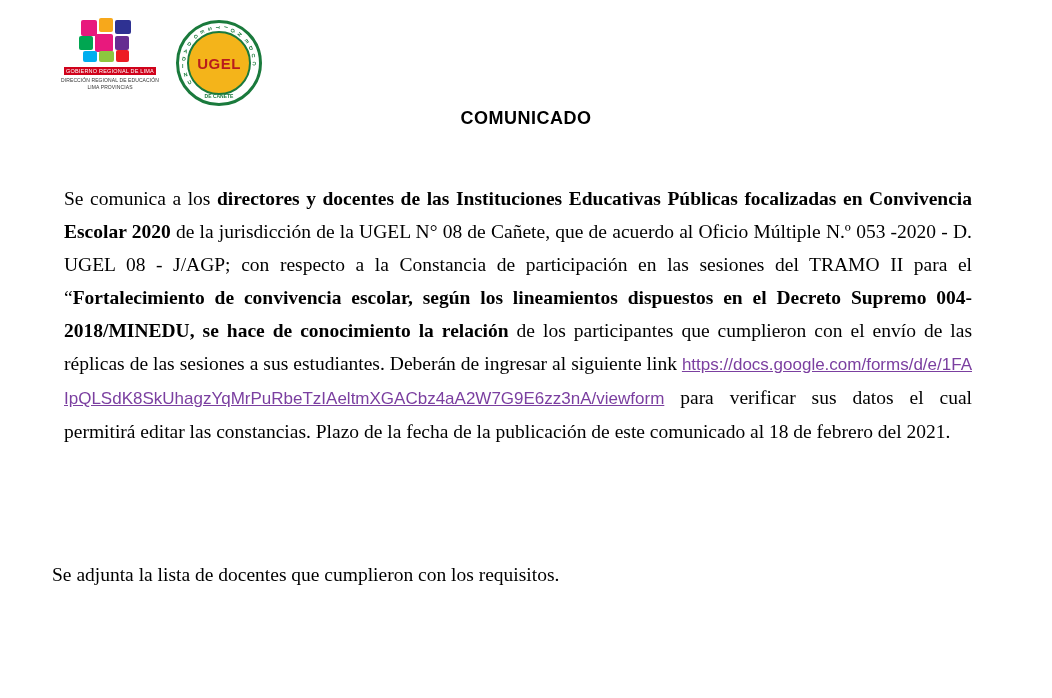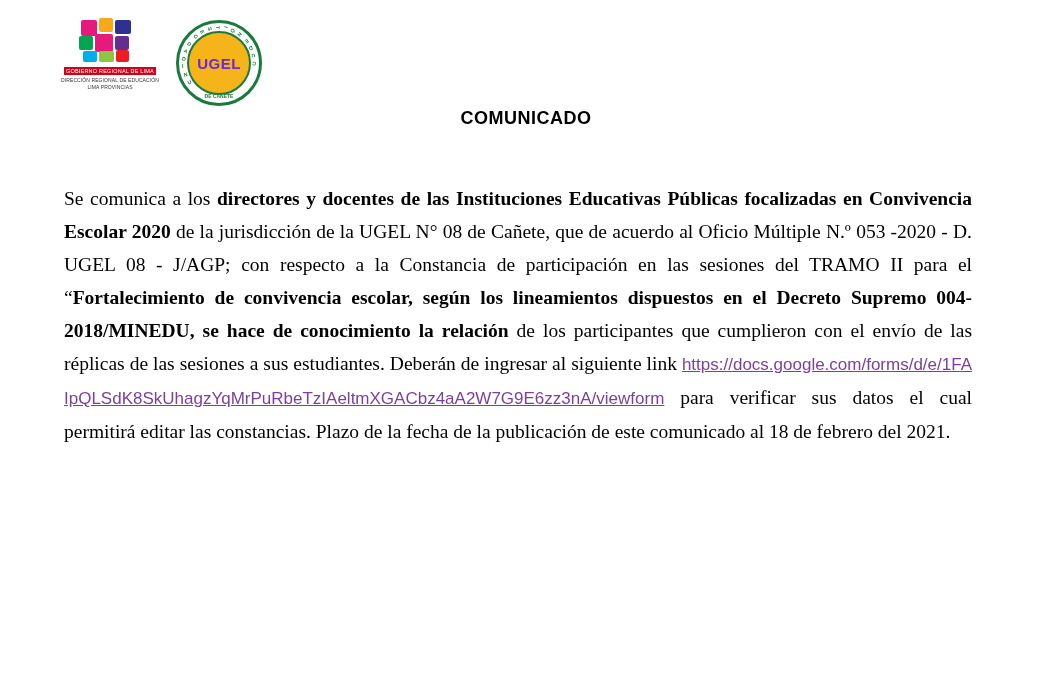--- a/index.html
+++ b/index.html
@@ -107,21 +107,21 @@
     background: #f4b41a;
     border: 2px solid #1a7a3c;
     display: flex;
     align-items: center;
     justify-content: center;
   }
   .seal-inner .ugel-text {
     font-family: "Liberation Sans", sans-serif;
     font-weight: bold;
     font-size: 15px;
-    color: #6d28d9;
+    color: #b91c1c;
     letter-spacing: .5px;
   }
   .seal-ring-text {
     position: absolute;
     inset: 0;
   }
   .seal-ring-text span {
     position: absolute;
     left: 50%;
     top: 50%;
@@ -241,14 +241,17 @@
     </div>
 
   </div>
 
   <div class="doc-title">COMUNICADO</div>
 
   <div class="body-text">
     <p><span>Se comunica a los </span><span class="b">directores y docentes de las Instituciones Educativas Públicas focalizadas en Convivencia Escolar 2020</span><span> de la jurisdicción de la UGEL N° 08 de Cañete, que de acuerdo al Oficio Múltiple N.º 053 -2020 - D. UGEL 08 - J/AGP; con respecto a la Constancia de participación en las sesiones del TRAMO II para el “</span><span class="b">Fortalecimiento de convivencia escolar, según los lineamientos dispuestos en el Decreto Supremo 004-2018/MINEDU, se hace de conocimiento  la relación</span><span> de los participantes que cumplieron con el envío de las réplicas de las sesiones a sus estudiantes. Deberán de ingresar al siguiente link </span><a class="link" href="#">https://docs.google.com/forms/d/e/1FAIpQLSdK8SkUhagzYqMrPuRbeTzIAeltmXGACbz4aA2W7G9E6zz3nA/viewform</a><span> para verificar sus datos el cual permitirá editar las constancias. Plazo de la fecha de la publicación de este comunicado al 18 de febrero del 2021.</span></p>
   </div>
 
+  <div class="closing">
+    <p>Se adjunta la lista de docentes que cumplieron con los requisitos.</p>
+  </div>
 
 </div>
 
 </body></html>

